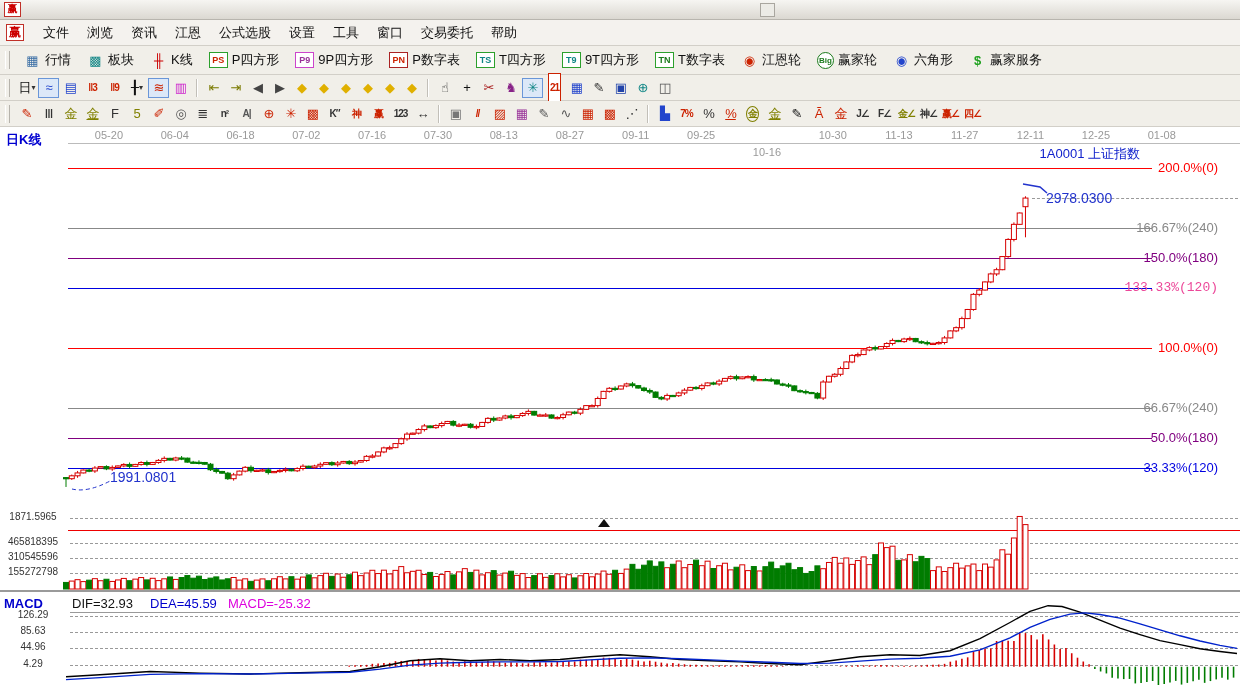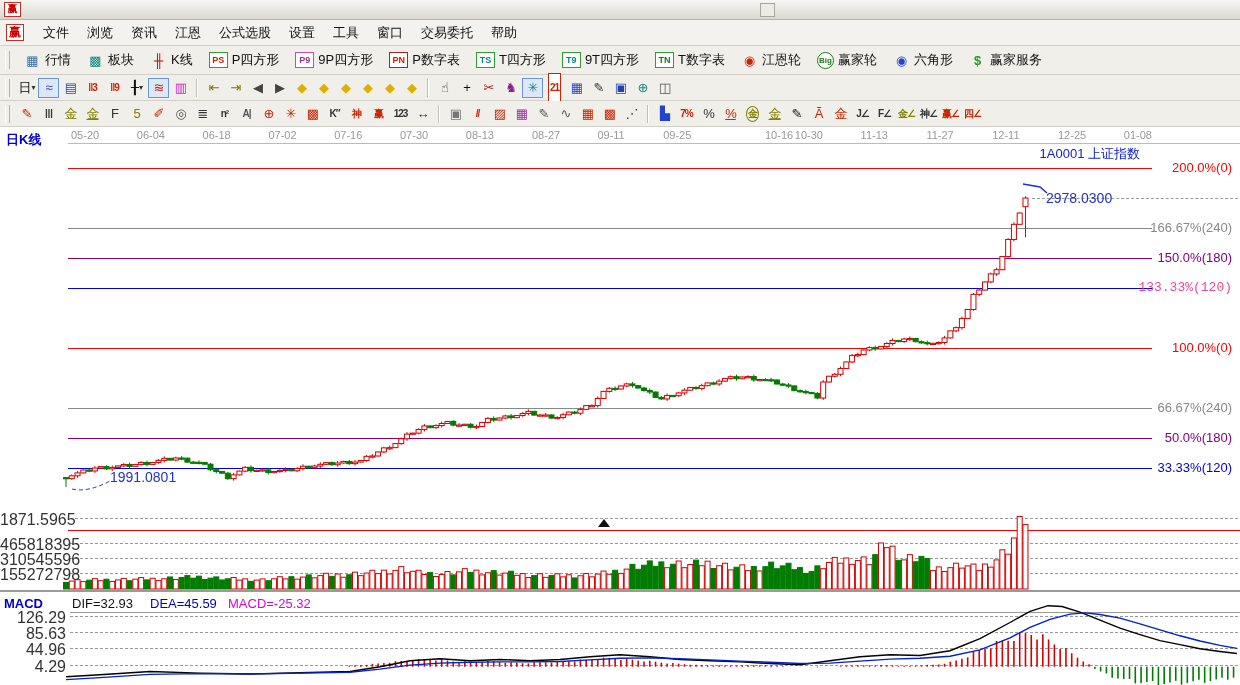--- a/index.html
+++ b/index.html
@@ -29,27 +29,27 @@
     font-size:13px;font-weight:bold;flex:none;}
   .tb-ico.boxed{border:1px solid;font-size:9px;width:17px;height:14px;background:#fff;}
   .tb-ico.round{border:1px solid;border-radius:50%;font-size:8px;width:15px;height:15px;background:#fff;}
   .ico-btn{width:21px;height:20px;display:flex;align-items:center;justify-content:center;
     font-size:13px;border:1px solid transparent;flex:none;box-sizing:border-box;letter-spacing:-1px;}
   .ico-btn.active{border:1px solid #6a96d8;background:#dce8f8;}
   .ico-btn .dd{font-size:8px;color:#333;margin-left:1px;}
   .ico-sm{font-size:10px;font-weight:bold;}
   .tb-sep{width:1px;height:18px;background:#c2bfb8;border-right:1px solid #fff;margin:0 4px;flex:none;}
   .level-line{position:absolute;left:68px;width:1084px;height:1px;z-index:1;}
-  .level-label{position:absolute;right:8px;font-size:13px;z-index:3;white-space:nowrap;}
+  .level-label{position:absolute;right:22px;font-size:13px;z-index:3;white-space:nowrap;}
   .dash-h{position:absolute;border-top:1px dashed #999;height:0;z-index:1;}
   .solid-h{position:absolute;height:1px;z-index:1;}
   #chart-svg{position:absolute;left:0;top:127px;z-index:2;}
   .txt{position:absolute;z-index:3;white-space:nowrap;}
-  .date-label{position:absolute;top:129px;width:52px;text-align:left;font-size:11px;color:#999;z-index:3;}
-  .scale-label{position:absolute;left:0;width:66px;text-align:right;font-size:16px;color:#333;z-index:3;}
+  .date-label{position:absolute;top:129px;width:52px;text-align:right;font-size:11px;color:#999;z-index:3;}
+  .scale-label{position:absolute;left:0;width:66px;text-align:center;font-size:10px;color:#333;z-index:3;}
 </style>
 </head>
 <body>
 
 <div class="app">
 
   <div class="titlebar">
     <span class="app-logo">赢</span>
   </div>
   <div class="win-ctrl"></div>
@@ -359,21 +359,21 @@
       <span class="date-label" style="left: 71px;">05-20</span>
       <span class="date-label" style="left: 136.8px;">06-04</span>
       <span class="date-label" style="left: 202.6px;">06-18</span>
       <span class="date-label" style="left: 268.4px;">07-02</span>
       <span class="date-label" style="left: 334.2px;">07-16</span>
       <span class="date-label" style="left: 400px;">07-30</span>
       <span class="date-label" style="left: 465.8px;">08-13</span>
       <span class="date-label" style="left: 532px;">08-27</span>
       <span class="date-label" style="left: 597.4px;">09-11</span>
       <span class="date-label" style="left: 663.2px;">09-25</span>
-      <span class="date-label" style="left: 765px;">10-16</span>
+      <span class="date-label" style="left: 729px; margin-top: 17px;">10-16</span>
       <span class="date-label" style="left: 794.8px;">10-30</span>
       <span class="date-label" style="left: 860.6px;">11-13</span>
       <span class="date-label" style="left: 926.4px;">11-27</span>
       <span class="date-label" style="left: 992.2px;">12-11</span>
       <span class="date-label" style="left: 1058px;">12-25</span>
       <span class="date-label" style="left: 1123.8px;">01-08</span>
     </div>
   <div class="solid-h" style="left:68px;top:143px;width:1172px;background:#bbb"></div>
   <div class="txt" style="right:100px;top:145px;font-size:13px;color:#1122cc">1A0001  上证指数</div>
 

